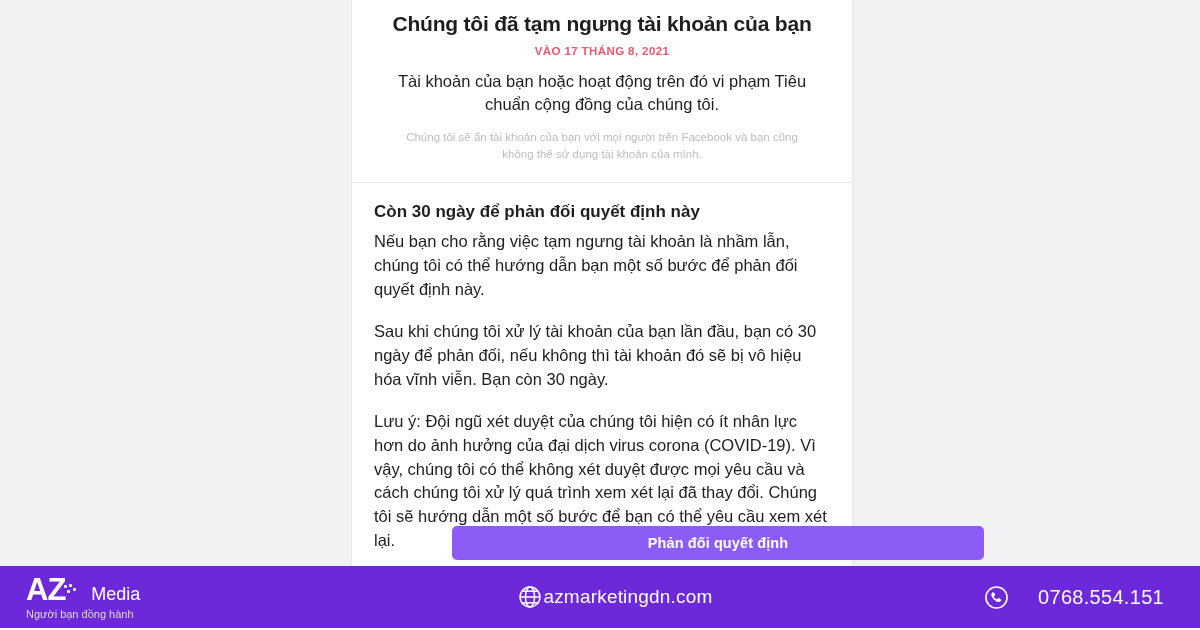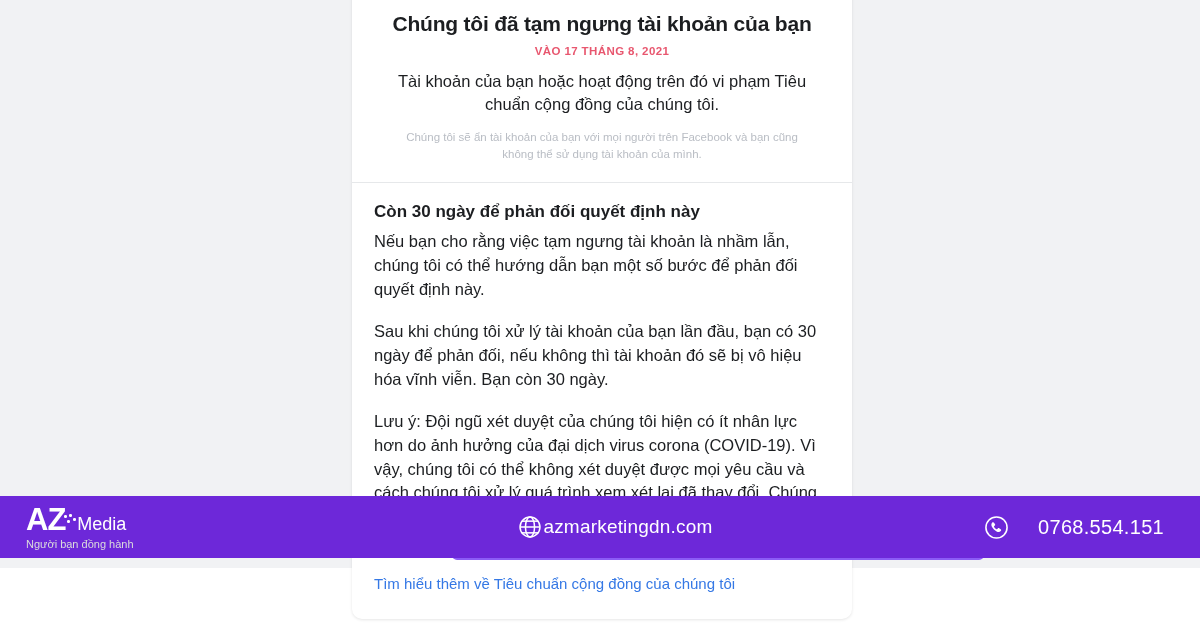--- a/index.html
+++ b/index.html
@@ -13,21 +13,21 @@
     overflow: hidden;
     background: #ffffff;
     font-family: "Liberation Sans", sans-serif;
     -webkit-font-smoothing: antialiased;
   }
 
   
   .page {
     position: relative;
     width: 1200px;
-    height: 558px;
+    height: 628px;
     background: #ffffff;
   }
 
   
   .gutter {
     position: absolute;
     top: 0;
     height: 568px;
     background: #f1f2f4;
   }
@@ -180,21 +180,21 @@
     border-radius: 50%;
     display: block;
   }
   .logo-dots i:nth-child(1) { left: 0px; top: 1px; }
   .logo-dots i:nth-child(2) { left: 5px; top: 0px; }
   .logo-dots i:nth-child(3) { left: 9px; top: 4px; }
   .logo-dots i:nth-child(4) { left: 3px; top: 6px; }
   .logo-media {
     font-size: 18px;
     font-weight: normal;
-    margin-left: 2px;
+    margin-left: 16px;
   }
   .logo-tag {
     margin-top: 3px;
     font-size: 11px;
     color: #dcdcdc;
   }
   .footer-center {
     flex: 1;
     display: flex;
     align-items: center;

